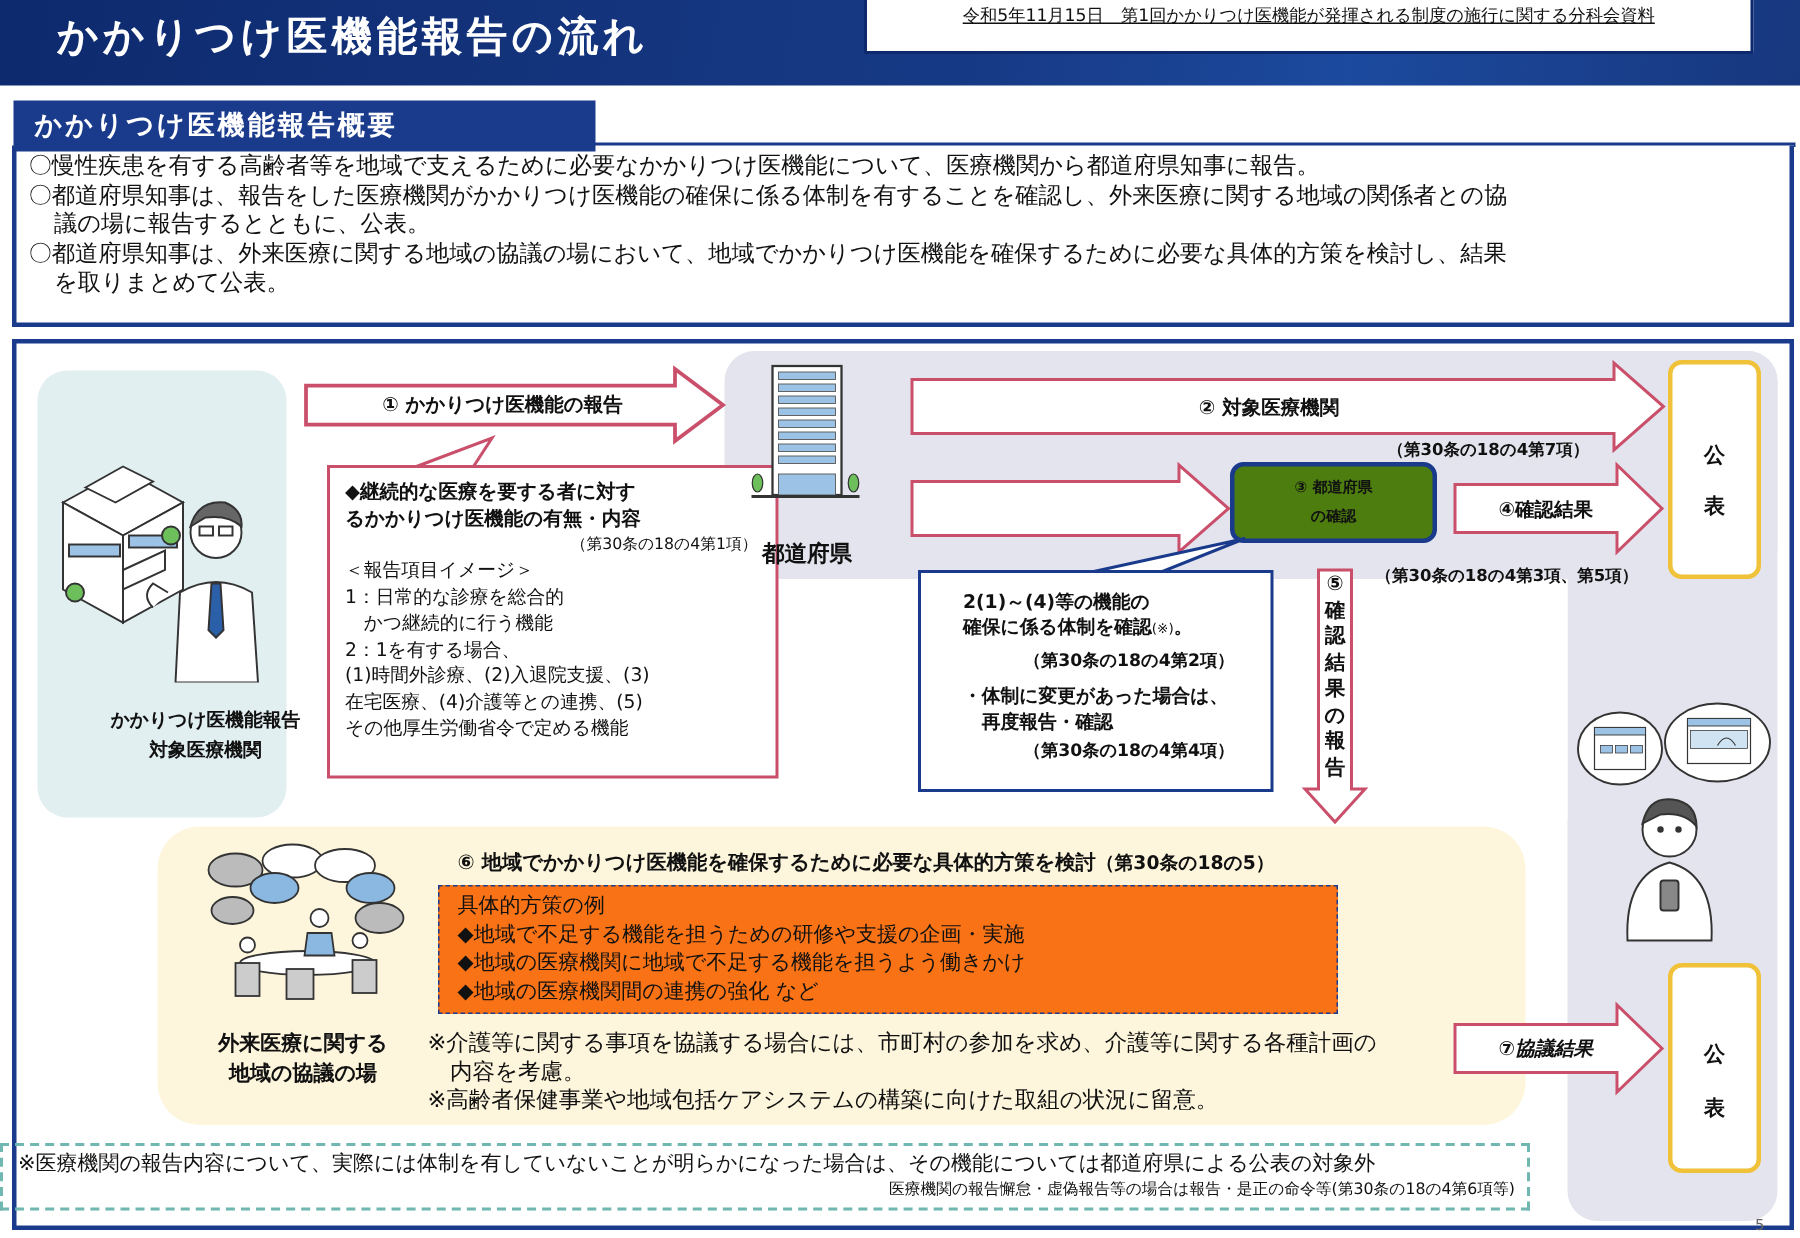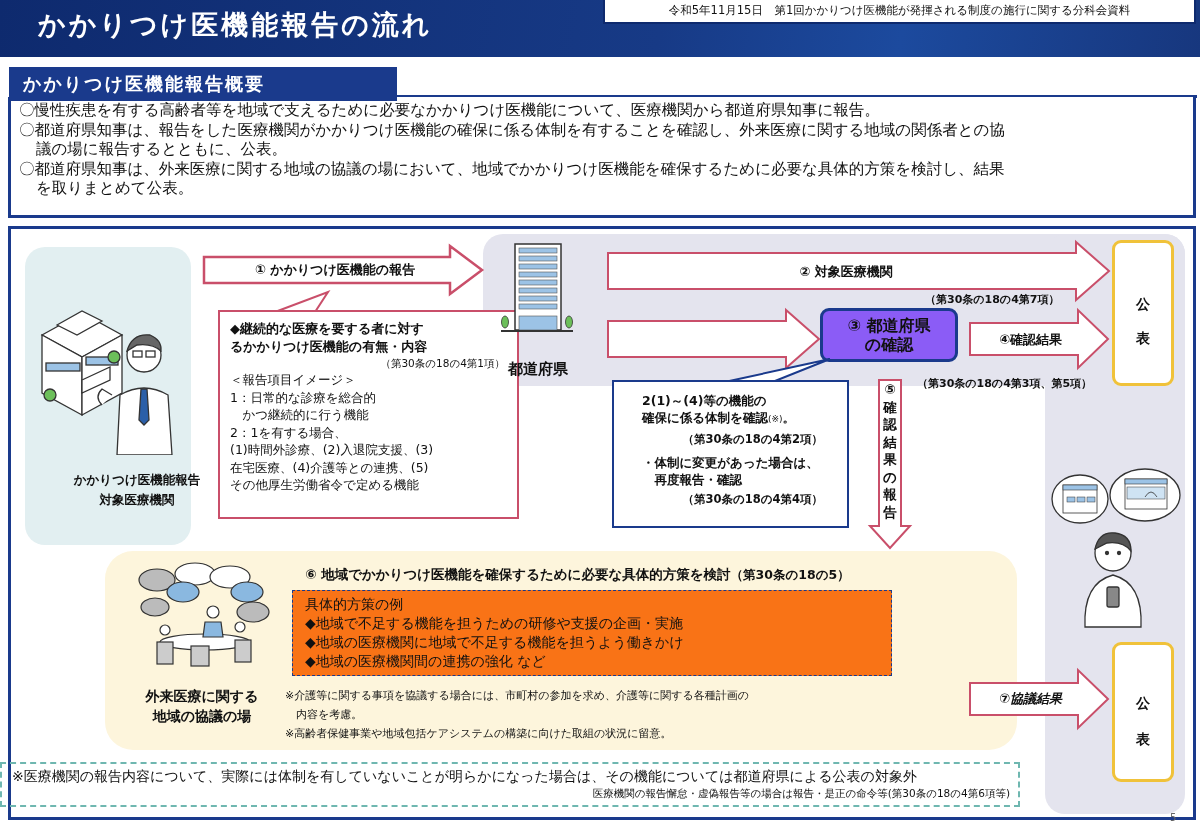--- a/index.html
+++ b/index.html
@@ -4,21 +4,21 @@
 <style>
   * { box-sizing: border-box; margin: 0; padding: 0; }
   html, body { width: 1200px; height: 825px; overflow: hidden; background: #ffffff; }
   body { font-family: "DejaVu Sans", "Liberation Sans", sans-serif; color: #111; position: relative; }
 
   .abs { position: absolute; }
 
   
   .header-bar { left: 0; top: 0; width: 1200px; height: 57px; background: linear-gradient(100deg, #0e2a6e 0%, #173a86 55%, #1c4a9e 75%, #17377e 100%); }
   .header-title { left: 38px; top: 5px; font-size: 27px; font-weight: bold; color: #fff; letter-spacing: 3px; line-height: 40px; }
-  .header-source { left: 603px; top: 0; width: 593px; height: 24px; background: #fff; border: 2px solid #0e2a6e; border-top: none; font-size: 11.5px; line-height: 20px; text-align: center; color: #111; }
+  .header-source { left: 576px; top: 0; width: 593px; height: 36px; background: #fff; border: 2px solid #0e2a6e; border-top: none; font-size: 11.5px; line-height: 20px; text-align: center; color: #111; text-decoration: underline; }
 
   
   .section-label { left: 9px; top: 67px; width: 388px; height: 34px; background: #1a3a8c; color: #fff; font-size: 18px; font-weight: bold; padding-left: 14px; line-height: 34px; letter-spacing: 2px; }
   .section-underline { left: 355px; top: 95px; width: 842px; height: 3px; background: #1a3a8c; }
 
   
   .overview-box { left: 8px; top: 97px; width: 1188px; height: 121px; border: 3px solid #1a3a8c; border-top: none; background: #fff; padding: 4px 8px 0 8px; }
   .overview-line { font-size: 15.5px; line-height: 19.5px; color: #111; }
   .overview-line.indent { padding-left: 17px; }
 
@@ -38,40 +38,40 @@
   .arrow-svg { overflow: visible; }
   .arrow-label { font-size: 13px; font-weight: bold; text-align: center; white-space: nowrap; }
 
   
   .report-box { left: 218px; top: 310px; width: 301px; height: 209px; border: 2px solid #c94f6a; background: #fff; padding: 8px 6px 0 10px; }
   .rb-bold { font-size: 13px; font-weight: bold; line-height: 18px; }
   .rb-cite { font-size: 10.5px; text-align: right; padding-right: 6px; line-height: 15px; }
   .rb-line { font-size: 12.5px; line-height: 17.5px; }
 
   
-  .check-box { left: 820px; top: 308px; width: 138px; height: 54px; border: 3px solid #1a3a8c; border-radius: 9px; background: #8b5cf6; text-align: center; font-size: 16px; font-weight: bold; line-height: 19px; padding-top: 5px; }
+  .check-box { left: 820px; top: 308px; width: 138px; height: 54px; border: 3px solid #1a3a8c; border-radius: 9px; background: #4d7c0f; text-align: center; font-size: 10px; font-weight: bold; line-height: 19px; padding-top: 5px; }
 
   
   .system-box { left: 612px; top: 380px; width: 237px; height: 148px; border: 2px solid #1a3a8c; background: #fff; padding: 10px 8px 0 28px; }
   .sb-line { font-size: 12.5px; font-weight: bold; line-height: 17px; }
   .sb-cite { font-size: 11.5px; font-weight: bold; text-align: right; padding-right: 16px; line-height: 22px; }
 
   
   .public-box { width: 62px; border: 3px solid #f0c23a; border-radius: 9px; background: #fff; text-align: center; font-size: 14px; font-weight: bold; }
 
   .cite-small { font-size: 11px; font-weight: bold; white-space: nowrap; }
 
   
   .council-panel { left: 105px; top: 551px; width: 912px; height: 199px; background: #fdf5dc; border-radius: 28px; }
   .council-heading { left: 305px; top: 566px; font-size: 13.5px; font-weight: bold; white-space: nowrap; }
   .council-heading .cite { font-weight: bold; font-size: 12.5px; }
   .measures-box { left: 292px; top: 590px; width: 600px; height: 86px; border: 1.5px dashed #1a3a8c; background: #f97316; padding: 4px 0 0 12px; }
   .mb-line { font-size: 14px; line-height: 19px; }
   .council-label { left: 132px; top: 686px; width: 140px; text-align: center; font-size: 14px; font-weight: bold; line-height: 20px; }
-  .council-note { font-size: 11px; line-height: 19px; white-space: nowrap; }
+  .council-note { font-size: 15px; line-height: 19px; white-space: nowrap; }
 
   
   .bottom-note { left: 0; top: 762px; width: 1020px; height: 45px; border: 2px dashed #6fb7b0; padding: 3px 0 0 10px; }
   .bn-main { font-size: 14px; line-height: 19px; white-space: nowrap; }
   .bn-sub { font-size: 10.5px; text-align: right; padding-right: 8px; line-height: 15px; white-space: nowrap; }
 
   .page-num { left: 1170px; top: 812px; font-size: 10px; color: #666; }
 </style>
 </head>
 <body>

